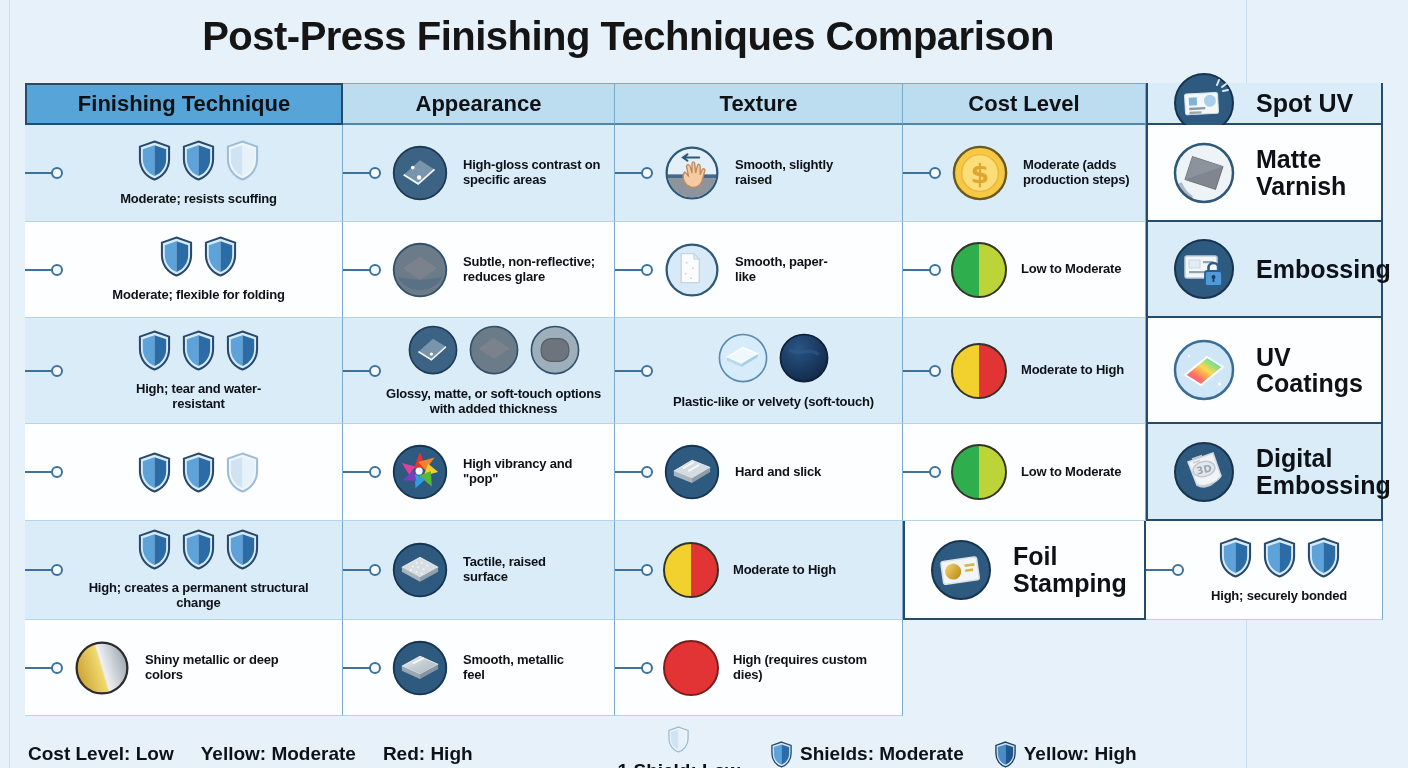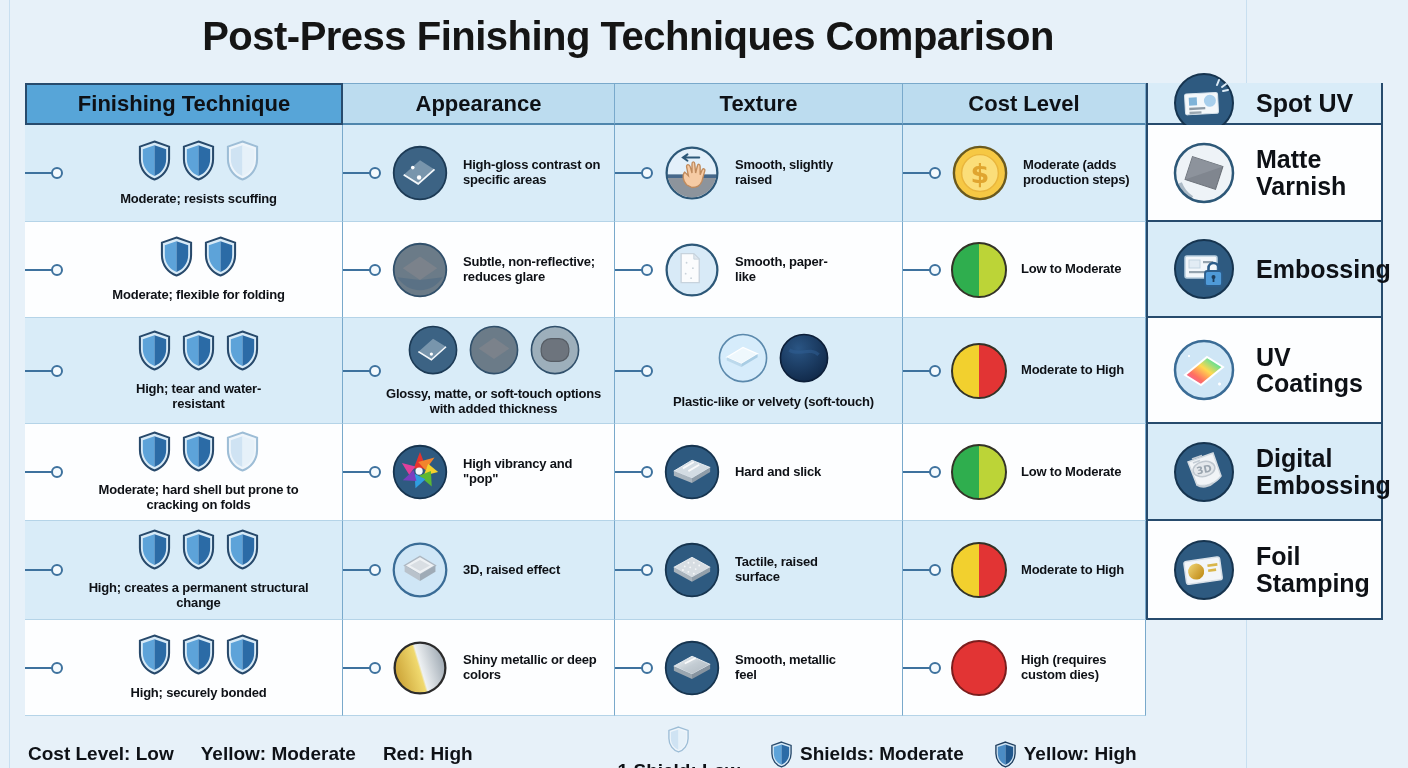--- a/index.html
+++ b/index.html
@@ -335,21 +335,20 @@
             <path d="M12 1 L22 4.5 V13 C22 20 17.5 25.2 12 27 C6.5 25.2 2 20 2 13 V4.5 Z" fill="#d7eaf7" stroke="#27496b" stroke-width="1.4"></path>
             <path d="M12 3.5 L4 6.3 V13 C4 18.6 7.5 22.9 12 24.6 Z" fill="#5da3d9"></path>
             <path d="M12 3.5 L20 6.3 V13 C20 18.6 16.5 22.9 12 24.6 Z" fill="#2b6ba6"></path>
           </svg>
           <svg class="shield" viewBox="0 0 24 28">
             <path d="M12 1 L22 4.5 V13 C22 20 17.5 25.2 12 27 C6.5 25.2 2 20 2 13 V4.5 Z" fill="#eef5fb" stroke="#9dbdd6" stroke-width="1.4"></path>
             <path d="M12 3.5 L4 6.3 V13 C4 18.6 7.5 22.9 12 24.6 Z" fill="#cfe3f3"></path>
             <path d="M12 3.5 L20 6.3 V13 C20 18.6 16.5 22.9 12 24.6 Z" fill="#e6f1f9"></path>
           </svg>
         </span>
-      <span class="ctext" style="max-width:240px">Moderate; hard shell but prone to cracking on folds</span>
     </div>
     <div class="dc r-even">
       <span class="connector">
           <i class="c-line"></i>
           <i class="c-dot"></i>
         </span>
       <svg class="ic58" viewBox="0 0 64 64">
         <circle cx="32" cy="32" r="29" fill="#2e5a80" stroke="#16344f" stroke-width="2"></circle>
         <polygon points="32,10 39,28 25,28" fill="#e5342e"></polygon>
         <polygon points="48,16 38,30 30,21" fill="#f2842c"></polygon>
@@ -412,34 +411,20 @@
             <path d="M12 3.5 L4 6.3 V13 C4 18.6 7.5 22.9 12 24.6 Z" fill="#5da3d9"></path>
             <path d="M12 3.5 L20 6.3 V13 C20 18.6 16.5 22.9 12 24.6 Z" fill="#2b6ba6"></path>
           </svg>
           <svg class="shield" viewBox="0 0 24 28">
             <path d="M12 1 L22 4.5 V13 C22 20 17.5 25.2 12 27 C6.5 25.2 2 20 2 13 V4.5 Z" fill="#d7eaf7" stroke="#27496b" stroke-width="1.4"></path>
             <path d="M12 3.5 L4 6.3 V13 C4 18.6 7.5 22.9 12 24.6 Z" fill="#5da3d9"></path>
             <path d="M12 3.5 L20 6.3 V13 C20 18.6 16.5 22.9 12 24.6 Z" fill="#2b6ba6"></path>
           </svg>
         </span>
       <span class="ctext" style="max-width:235px">High; creates a permanent structural change</span>
-    </div>
-    <div class="dc r-odd">
-      <span class="connector">
-          <i class="c-line"></i>
-          <i class="c-dot"></i>
-        </span>
-      <svg class="ic58" viewBox="0 0 64 64">
-        <circle cx="32" cy="32" r="29" fill="#cfe6f6" stroke="#3a6c96" stroke-width="2.5"></circle>
-        <polygon points="32,17 49,27 32,37 15,27" fill="#eef1f4" stroke="#aeb8c2" stroke-width="1.5"></polygon>
-        <polygon points="32,21 43,27 32,33 21,27" fill="#d9dee3"></polygon>
-        <polygon points="15,27 32,37 32,44 15,34" fill="#b9c2cb"></polygon>
-        <polygon points="49,27 32,37 32,44 49,34" fill="#9fabb6"></polygon>
-      </svg>
-      <span class="ctext" style="max-width:185px">3D, raised effect</span>
     </div>
     <div class="dc r-odd">
       <span class="connector">
           <i class="c-line"></i>
           <i class="c-dot"></i>
         </span>
       <svg class="ic58" viewBox="0 0 64 64">
         <circle cx="32" cy="32" r="29" fill="#2e5a80" stroke="#16344f" stroke-width="2"></circle>
         <polygon points="12,29 32,18 52,29 32,40" fill="#d7dde2" stroke="#eef2f5"></polygon>
         <polygon points="12,29 32,40 32,45 12,34" fill="#aab4bd"></polygon>

